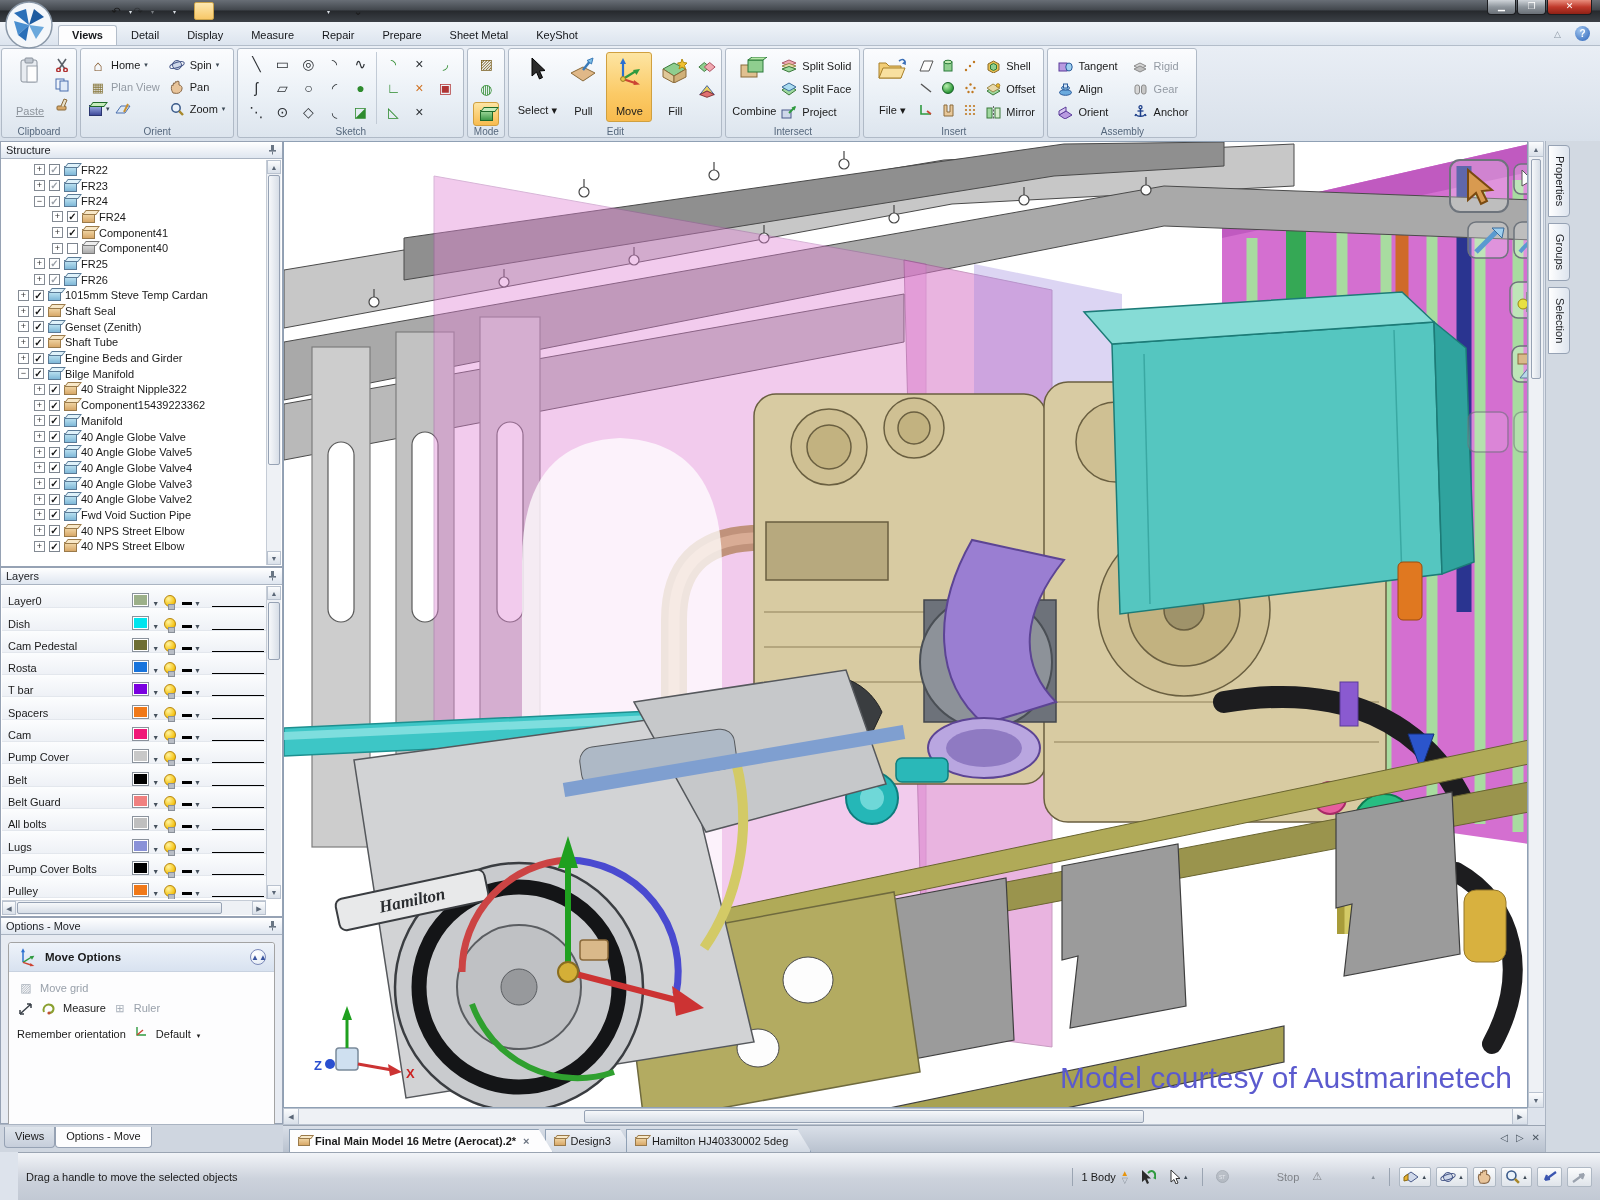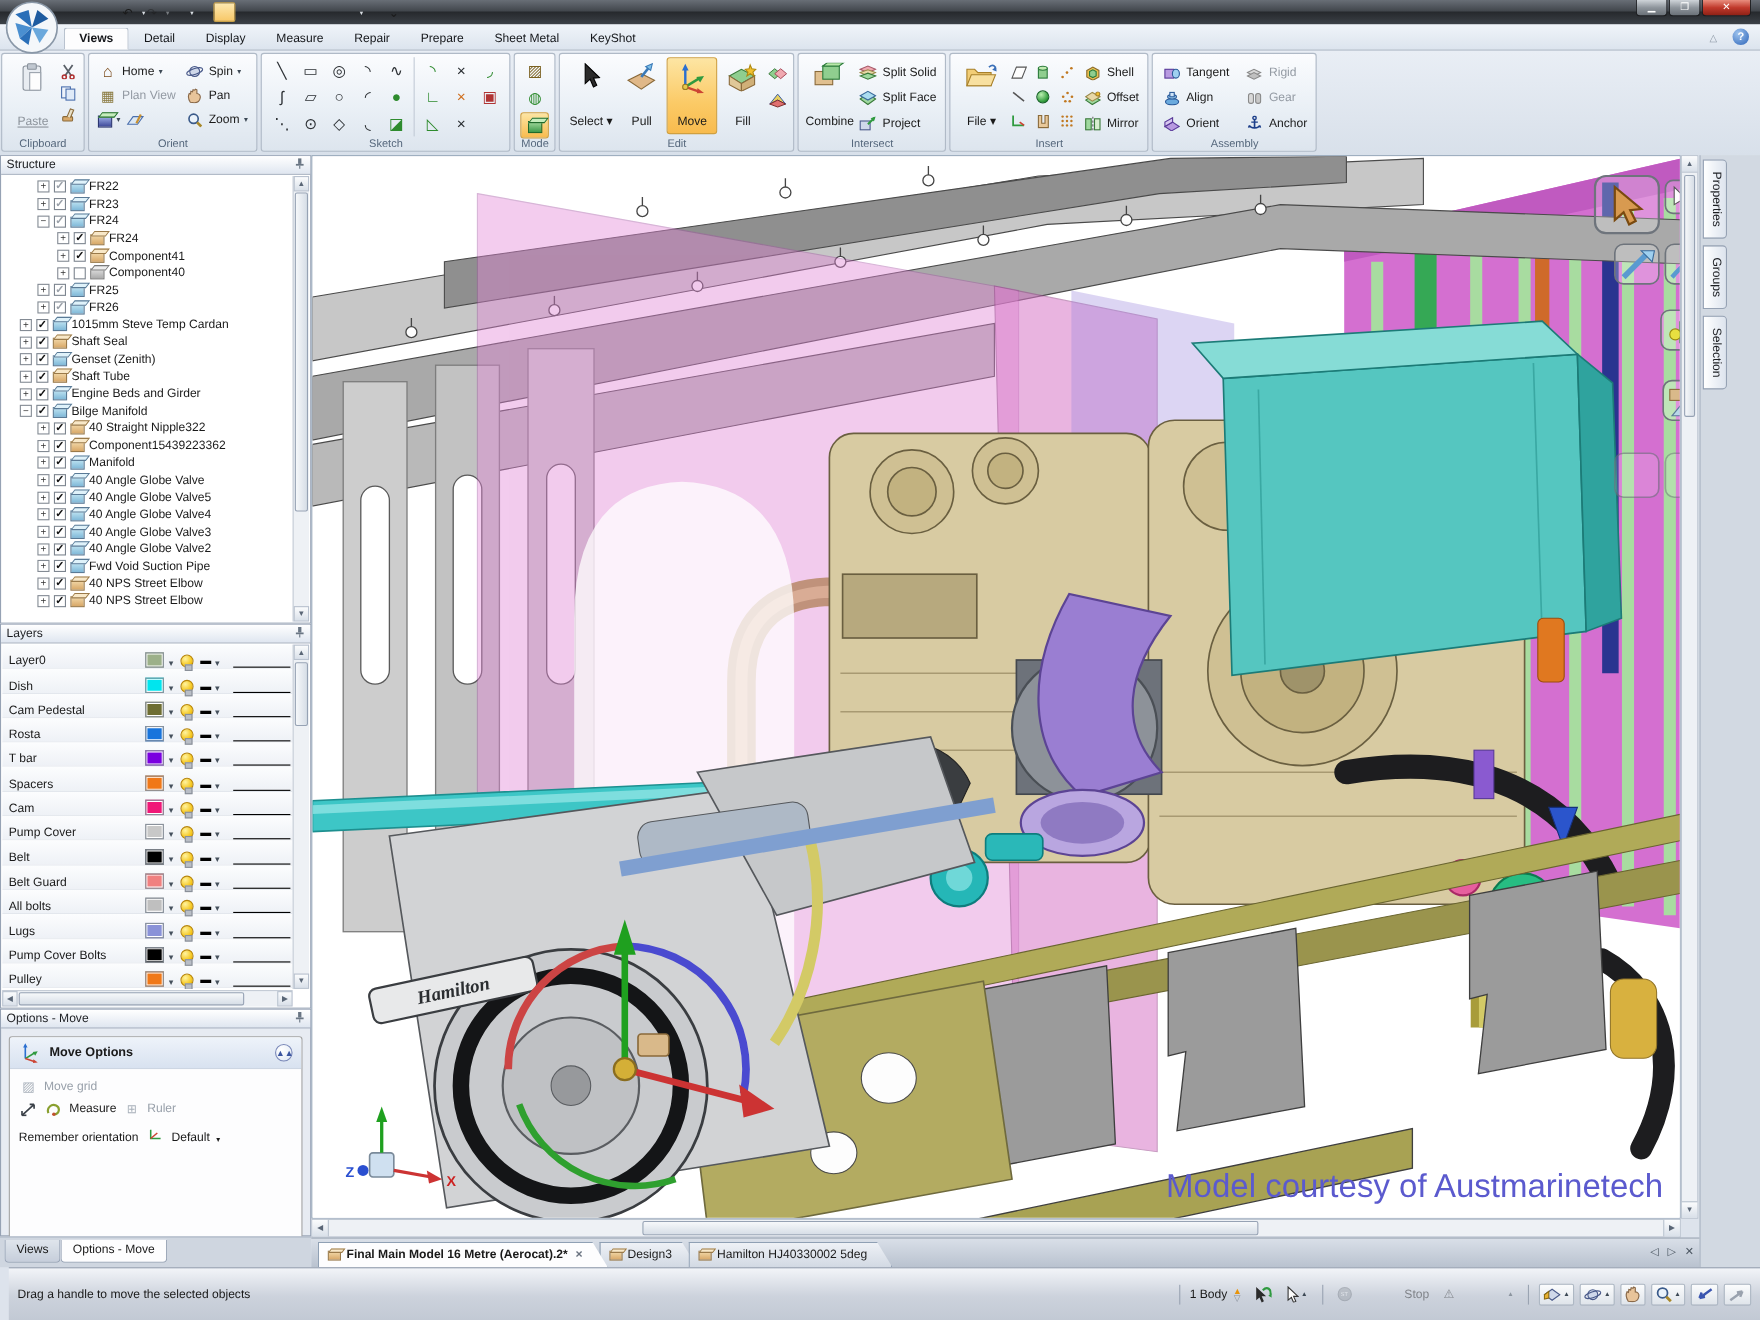--- a/index.html
+++ b/index.html
@@ -131,21 +131,21 @@
   .dtab { position:relative; height:23px; display:flex; align-items:center; gap:5px; padding:0 22px 0 8px; font-size:11px;
     background:linear-gradient(#eef1f6,#d2d9e3); border:1px solid #8fa0b4; border-bottom:none; clip-path:polygon(0 100%, 0 0, calc(100% - 14px) 0, 100% 100%); margin-right:-8px; }
   .dtab.active { background:#fdfdfe; font-weight:bold; z-index:2; }
   .dtclose { display:none; color:#6a7380; font-size:11px; margin-left:2px; }
   .dtab.closable .dtclose { display:inline; }
   .dticon { width:12px; height:9px; background:linear-gradient(#f2d8a8,#d8a868); border:1px solid #9a7a4a; position:relative; flex:0 0 auto; }
   .dticon::before { content:""; position:absolute; left:-1px; top:-3px; width:11px; height:2px; background:#f8e8c8; border:1px solid #9a7a4a; transform:skewX(-38deg); transform-origin:bottom left; }
   .dt-nav { position:absolute; right:60px; top:6px; display:flex; gap:8px; color:#4a5560; font-size:10px; }
 
   
-  .statusbar { position:absolute; left:8px; right:0; top:1152px; height:48px; background:linear-gradient(#f2f4f8,#ccd2dc 55%,#c2c9d4); border-top:1px solid #9aa4b2; display:flex; align-items:center; padding:0 8px; z-index:5; }
+  .statusbar { position:absolute; left:18px; right:0; top:1152px; height:48px; background:linear-gradient(#f2f4f8,#ccd2dc 55%,#c2c9d4); border-top:1px solid #9aa4b2; display:flex; align-items:center; padding:0 8px; z-index:5; }
   .st-right { margin-left:auto; display:flex; align-items:center; gap:5px; }
   .st-sep { width:1px; height:18px; background:#9aa4b2; margin:0 4px; }
   .st-ic { min-width:20px; height:20px; display:flex; align-items:center; justify-content:center; gap:2px; border-radius:2px; border:1px solid transparent; background:linear-gradient(#fbfcfd,#dfe4ea); border-color:#aeb8c4; padding:0 3px; }
   .st-ic.flat { background:none; border-color:transparent; }
   .st-ic.disabled { opacity:.45;gap:48px; }
   .st-dd { font-size:6px; color:#3c4854; }
   .spinnercol { display:flex; flex-direction:column; line-height:7px; font-size:8px; text-align:center; }
   .spin-up { color:#e8940a; } .spin-dn { color:#8a929c; }
   .stopsign { width:13px; height:13px; border-radius:50%; background:#9aa0a8; border:1px solid #777e87; color:#fff; font-size:5px; line-height:12px; text-align:center; }
 

